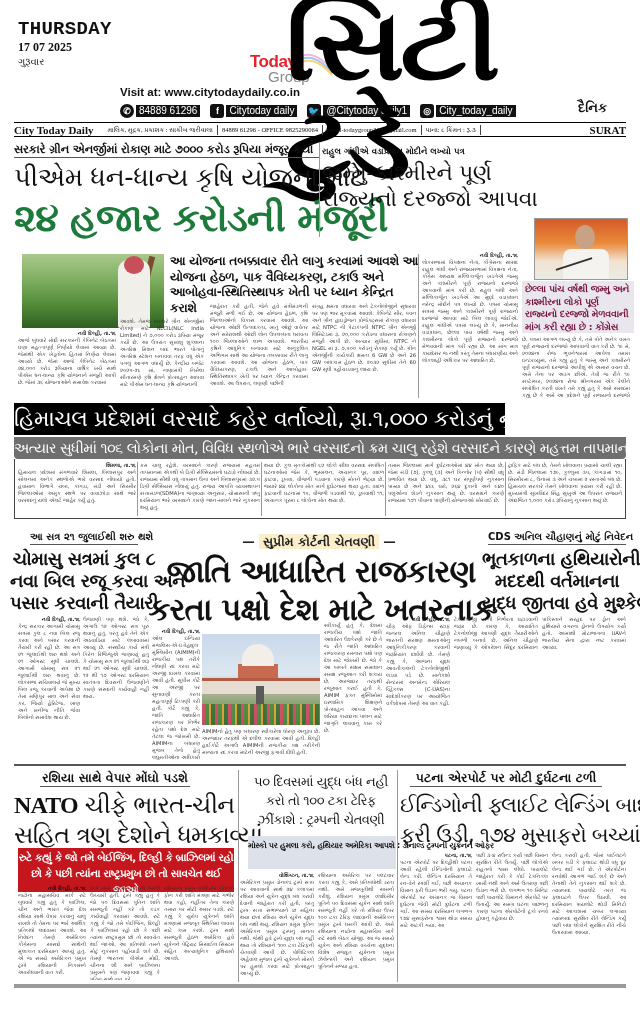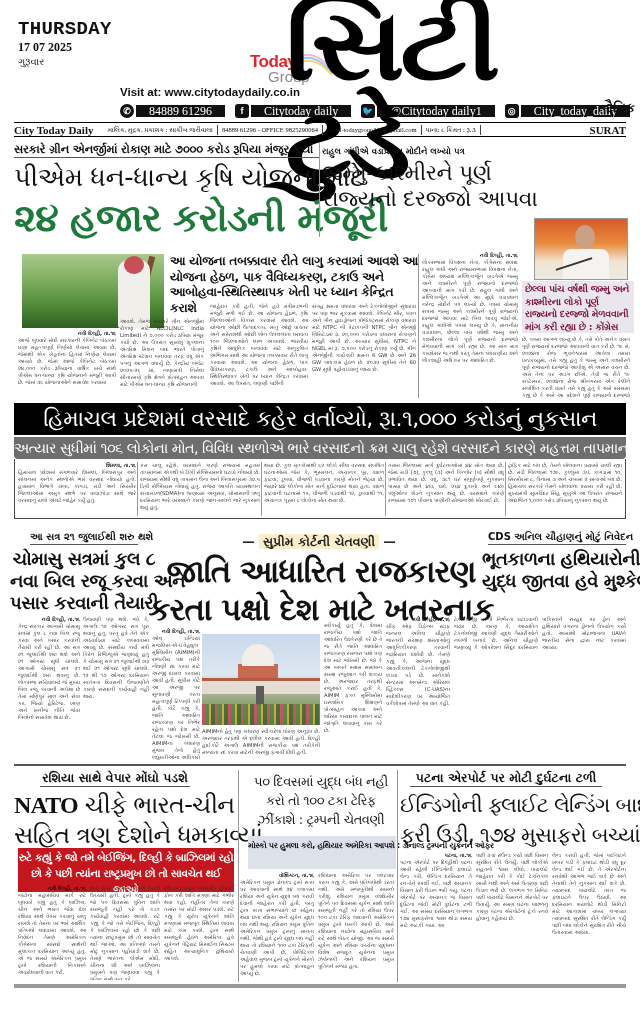--- a/index.html
+++ b/index.html
@@ -16,25 +16,25 @@
   .today-word { position: absolute; left: 0; top: 0; font-family: "Liberation Sans", sans-serif; font-weight: bold; font-size: 17px; color: #e8202a; letter-spacing: -0.5px; }
   .group-word { position: absolute; left: 18px; top: 16px; font-family: "Liberation Sans", sans-serif; font-size: 15px; color: #8a8a8a; }
   .swoosh { position: absolute; left: 44px; top: -4px; width: 40px; height: 28px; }
 
   .visit { position: absolute; left: 120px; top: 86px; font-family: "Liberation Sans", sans-serif; font-weight: bold; font-size: 11.5px; color: #111; }
 
   .socials { position: absolute; left: 120px; top: 104px; height: 14px; display: flex; gap: 10px; align-items: center; }
   .soc { display: flex; align-items: center; gap: 2px; }
   .soc-icon { width: 14px; height: 14px; background: #111; color: #fff; font-size: 9px; font-weight: bold; display: flex; align-items: center; justify-content: center; border-radius: 3px; font-family: "Liberation Sans", sans-serif; }
   .soc-icon.round { border-radius: 50%; }
-  .soc-label { background: #111; color: #fff; font-family: Liberation Serif, serif; font-size: 12px; padding: 1px 13px; line-height: 10px; }
+  .soc-label { background: #111; color: #fff; font-family: Liberation Sans, sans-serif; font-size: 10px; padding: 1px 3px; line-height: 10px; }
 
   .brand { position: absolute; left: 285px; top: 14px; width: 300px; height: 104px; }
   .brand-text { position: absolute; left: 0; top: -18px; font-family: "DejaVu Sans", sans-serif; font-weight: bold; font-size: 98px; letter-spacing: -4px; color: #000; line-height: 1; transform: scaleX(1.18); transform-origin: left top; }
-  .brand-sub { position: absolute; left: 578px; top: 100px; font-size: 13px; font-weight: bold; margin-left: 28px; }
+  .brand-sub { position: absolute; left: 578px; top: 100px; font-size: 13px; font-weight: bold; }
 
   .infobar { position: absolute; left: 14px; top: 122px; width: 612px; height: 15px; border-top: 1.5px solid #000; border-bottom: 1px solid #000; display: flex; align-items: center; font-family: "Liberation Serif", serif; }
   .infobar .cell { font-size: 6.5px; padding: 0 4px; border-right: 1px solid #444; white-space: nowrap; line-height: 10px; }
   .infobar .cell:last-child { border-right: none; }
   .infobar .brandname { font-weight: bold; font-size: 11px; border-right: none; padding-left: 0; padding-right: 10px; }
   .infobar .city { font-weight: bold; font-size: 11px; margin-left: auto; padding-right: 0; }
 
   
   .kicker-left { position: absolute; left: 14px; top: 142px; width: 306px; font-size: 11.5px; font-weight: bold; border-bottom: 1.5px solid #555; padding-bottom: 1px; white-space: nowrap; letter-spacing: -0.2px; }
   .head1 { position: absolute; left: 14px; top: 162px; font-size: 26px; white-space: nowrap; letter-spacing: -0.5px; }
@@ -53,21 +53,21 @@
   
   .kicker-right { position: absolute; left: 322px; top: 146px; font-size: 8.5px; font-weight: bold; white-space: nowrap; }
   .rhead { position: absolute; left: 322px; top: 160px; width: 318px; font-size: 22px; line-height: 26px; white-space: nowrap; letter-spacing: -0.5px; }
   .rahul-photo { position: absolute; left: 534px; top: 218px; width: 94px; height: 62px; background: linear-gradient(180deg,#d65a2a 0%,#e98a3a 40%,#f2e2d0 70%,#e9ece4 100%); border: 1px solid #999; overflow: hidden; }
   .rahul-photo .face { position: absolute; left: 40px; top: 6px; width: 20px; height: 24px; border-radius: 50%; background: #c9a184; }
   .rahul-photo .shirt { position: absolute; left: 28px; top: 30px; width: 46px; height: 34px; border-radius: 8px 8px 0 0; background: #f4f3ef; }
   .rahul-photo .mic { position: absolute; left: 20px; top: 44px; width: 38px; height: 2px; background: #333; transform: rotate(-18deg); }
   .pull-quote { position: absolute; left: 522px; top: 281px; width: 112px; height: 52px; background: #e9e6ee; color: #7a1540; font-size: 9.5px; font-weight: bold; line-height: 12.5px; padding: 2px 3px; letter-spacing: -0.3px; }
 
   
-  .banner-black { position: absolute; left: 14px; top: 403px; width: 612px; height: 32px; background: #000; color: #fff; font-size: 22px; text-align: center; line-height: 32px; white-space: nowrap; letter-spacing: -0.6px; }
+  .banner-black { position: absolute; left: 14px; top: 403px; width: 491px; height: 32px; background: #000; color: #fff; font-size: 22px; text-align: center; line-height: 32px; white-space: nowrap; letter-spacing: -0.6px; }
   .banner-grey { position: absolute; left: 14px; top: 437px; width: 612px; height: 22px; background: #6e6e6e; color: #fff; font-size: 14.5px; text-align: center; line-height: 22px; white-space: nowrap; letter-spacing: -0.6px; border-radius: 0 0 4px 4px; }
   .himachal-box { position: absolute; left: 14px; top: 459px; width: 612px; height: 60px; border: 1px solid #444; border-top: none; }
   .mkicker { position: absolute; font-size: 10px; font-weight: bold; border-bottom: 1.5px solid #555; padding-bottom: 1px; white-space: nowrap; text-align: center; }
   .mhead { position: absolute; font-size: 18px; font-weight: bold; line-height: 22px; text-align: center; white-space: nowrap; letter-spacing: -0.5px; }
   .sc-kicker { position: absolute; left: 216px; top: 534px; width: 206px; font-size: 12.5px; font-weight: bold; text-align: center; white-space: nowrap; color: #222; }
   .sc-kicker .hl { background: #fbeecb; padding: 0 4px; }
   .sc-head { position: absolute; left: 136px; top: 552px; width: 370px; font-size: 31px; line-height: 38px; text-align: center; white-space: nowrap; letter-spacing: -1px; font-weight: bold; }
   .court-photo { position: absolute; left: 202px; top: 634px; width: 118px; height: 91px; background: linear-gradient(180deg,#c9d9ea 0%,#dce7f1 45%,#c4b6a8 58%,#7da36a 80%,#3e6e35 100%); overflow: hidden; }
   .court-photo .dome { position: absolute; left: 40px; top: 10px; width: 32px; height: 22px; border-radius: 16px 16px 0 0; background: #f2efe9; }
   .court-photo .drum { position: absolute; left: 36px; top: 30px; width: 40px; height: 14px; background: #c76a4f; }
@@ -258,20 +258,21 @@
   </div>
   <div class="col" style="left:324px;top:622px;width:58px;height:138px;">
     <span>સ્વીકાર્યું હતું કે, દેશમાં રાજકીય પક્ષો જાતિ આધારિત ઉશ્કેરણી કરે છે તે જ રીતે જાતિ આધારિત રાજકારણ રમનારા પક્ષો પણ દેશ માટે જોખમી છે. જો કે આ બાબતે સક્ષમ સમાધાન સમક્ષ રજૂઆત કરી શકાય છે. અરજદાર તરફથી રજૂઆત કરાઈ હતી કે, AIMIM ફક્ત મુસ્લિમોમાં ઇસ્લામિક શિક્ષણને પ્રોત્સાહન આપવા અને શરિયા કાયદાના પાલન માટે જાગૃતિ લાવવાનું કામ કરે છે.</span>
   </div>
 </article>
 
 <article>
   <div class="mkicker" style="left:488px;top:531px;width:138px;">CDS અનિલ ચૌહાણનું મોટું નિવેદન</div>
   <div class="mhead" style="left:482px;top:548px;width:150px;">
     <div>ભૂતકાળના હથિયારોની</div>
+    <div>મદદથી વર્તમાનના</div>
     <div>યુદ્ધ જીતવા હવે મુશ્કેલ</div>
   </div>
   <div class="col" style="left:386px;top:616px;width:64px;height:144px;">
     <span class="dl">નવી દિલ્હી, તા.૧૬</span>
     <span>ચીફ ઓફ ડિફેન્સ સ્ટાફ જનરલ અનિલ ચૌહાણે ભારતની સંરક્ષણ ક્ષમતાઓનું આધુનિકીકરણ કરવાની જરૂરિયાત દર્શાવી છે. તેમણે કહ્યું કે, આજના યુદ્ધ આવતીકાલની ટેકનોલોજીથી લડવા પડે છે. માનેકશો સેન્ટરમાં અનમેન્ડ એરિયલ વ્હિકલ્સ (C-UAS)ના સ્વદેશીકરણ પર આયોજિત વર્કશોપમાં તેમણે આ વાત કહી.</span>
   </div>
   <div class="col" style="left:454px;top:616px;width:172px;height:144px;column-count:2;column-gap:4px;">
     <span>ટેક્નોલોજી પરની નિર્ભરતા ઘટાડવાની જરૂર છે. કારણ કે, આયાતિત ટેકનોલોજી આપણી યુદ્ધ તૈયારીઓને નબળી બનાવે છે. અનિલ ચૌહાણે જણાવ્યું કે ઓપરેશન સિંદૂર દરમિયાન પાકિસ્તાને સરહદ પર ડ્રોન અને હથિયારો વગરના ડ્રોનનો ઉપયોગ કર્યો હતો. આમાંથી મોટાભાગના UAVને ભારતીય સેના દ્વારા નષ્ટ કરવામાં આવ્યા.</span>
   </div>
 </article>

